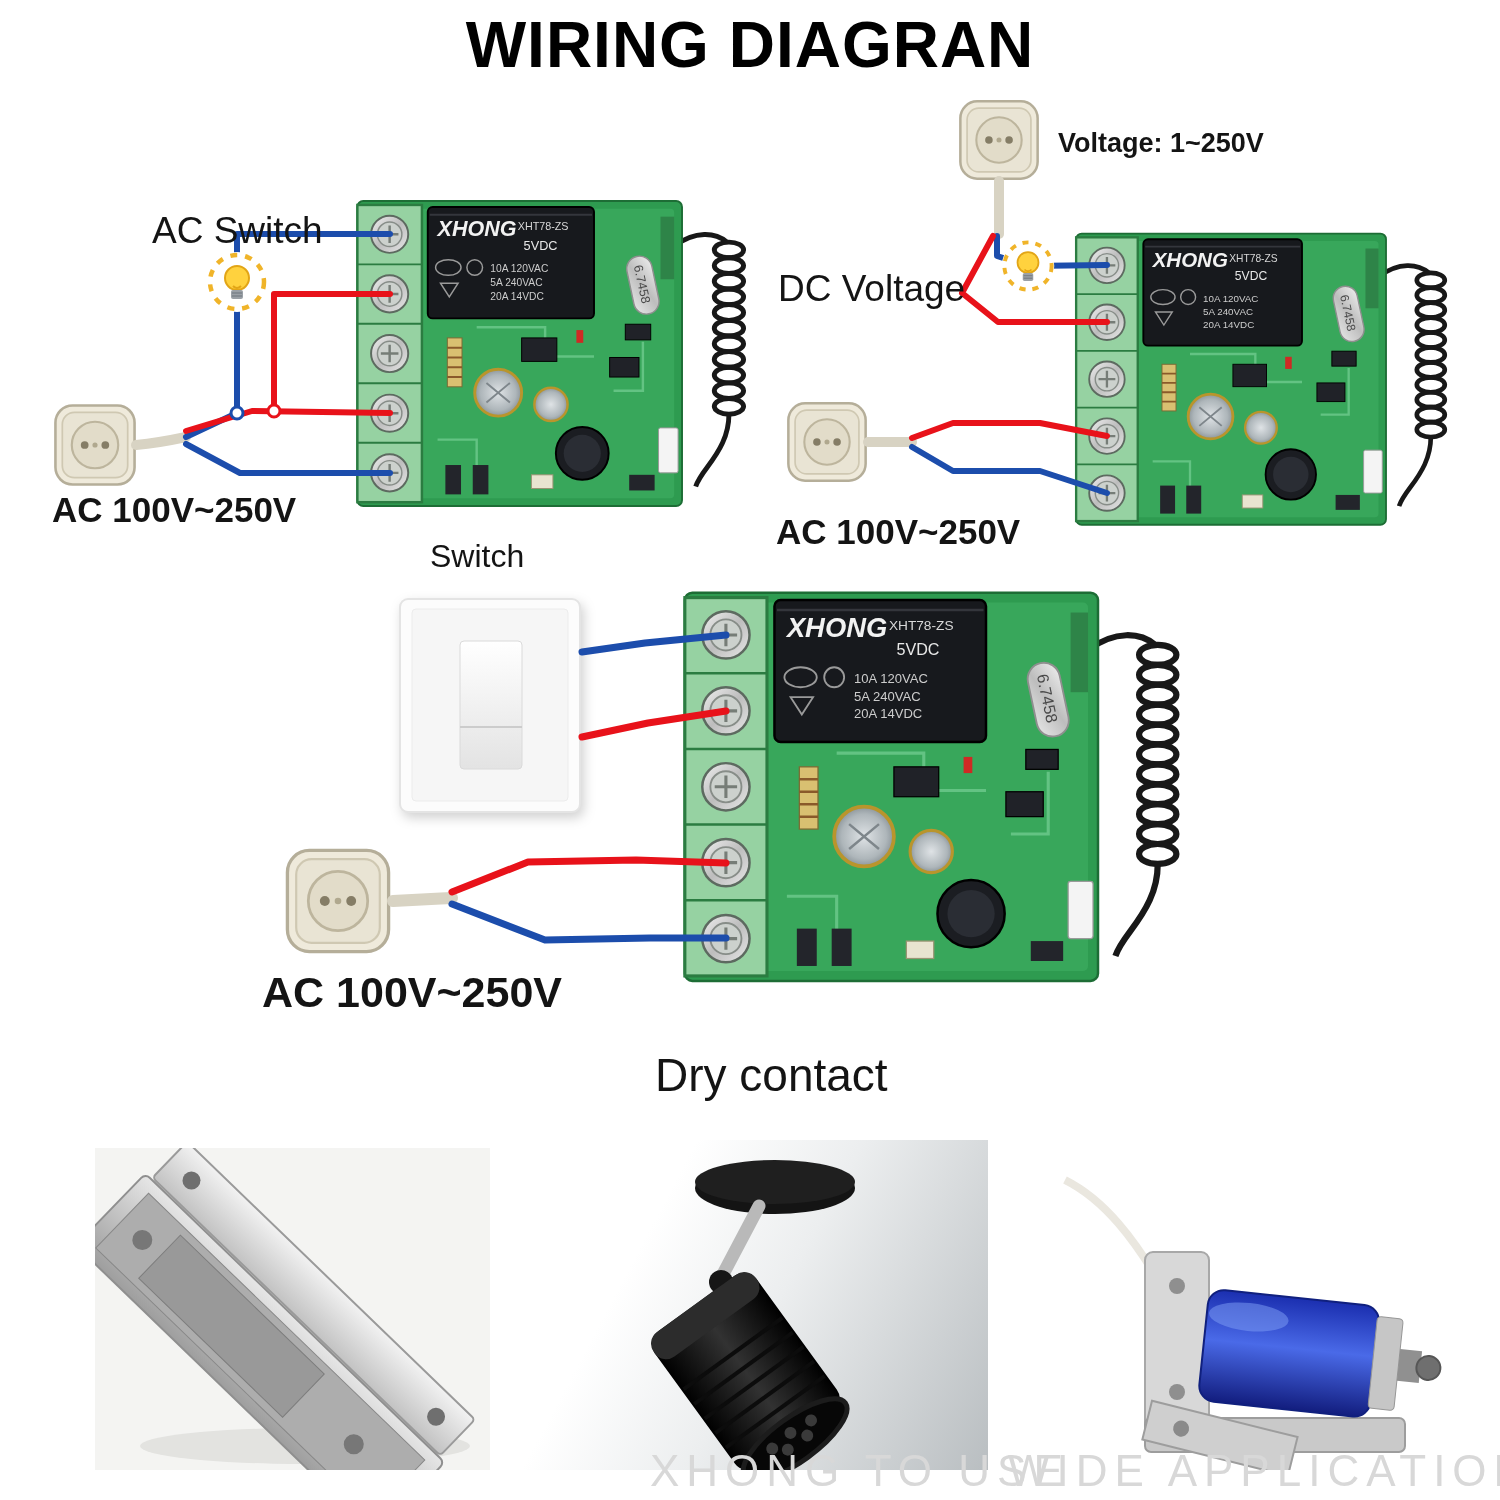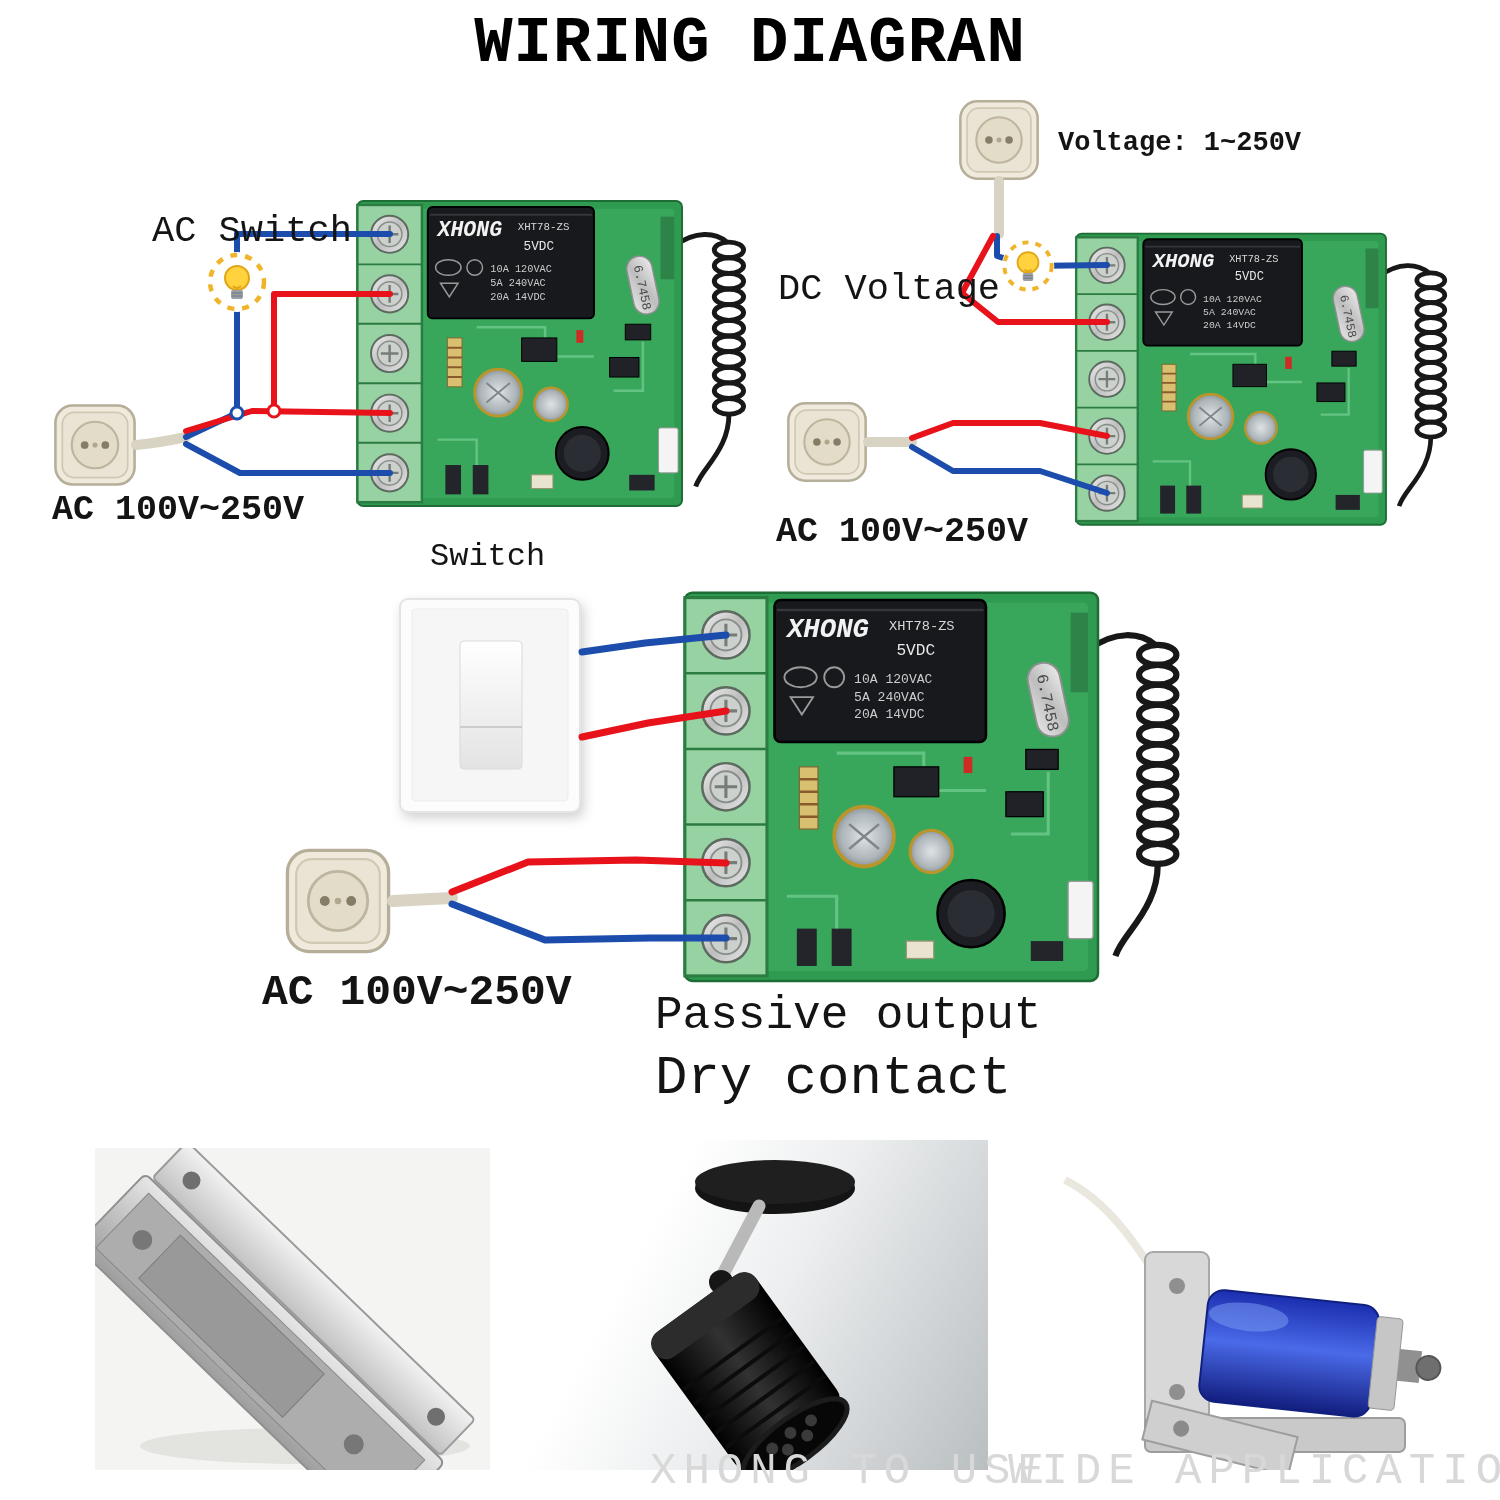--- a/index.html
+++ b/index.html
@@ -1,18 +1,18 @@
 <!DOCTYPE html>
 <html><head>
 <meta charset="utf-8">
 <style>
   * { margin:0; padding:0; box-sizing:border-box; }
   html,body { background:#ffffff; }
   body { width:1500px; height:1500px; font-family:"Liberation Sans", sans-serif; }
-  .canvas { position:relative; width:1500px; height:1500px; background:#ffffff; overflow:hidden;font-family:Liberation Mono, monospace; }
+  .canvas { position:relative; width:1500px; height:1500px; background:#ffffff; overflow:hidden; }
   .abs { position:absolute; }
   .title { top:8px; left:0; width:1500px; text-align:center; font-size:64px; font-weight:900; letter-spacing:1px; color:#000; z-index:6; }
   .lbl { color:#141414; white-space:nowrap; z-index:6; }
   .bold { font-weight:700; }
   .wires { left:0; top:0; z-index:4; pointer-events:none; }
   .module { z-index:2; }
   .plug { z-index:2; }
   .bulb { z-index:5; }
   .switch { z-index:2; filter:drop-shadow(3px 5px 6px rgba(0,0,0,0.18)); }
   .photo { z-index:1; overflow:hidden; }
@@ -376,22 +376,21 @@
     <line x1="62" y1="130" x2="124" y2="130" stroke="#cccccc" stroke-width="2"></line>
   </svg>
 
   <div class="abs lbl" style="left:152px;top:210px;font-size:37px;">AC Switch</div>
   <div class="abs lbl bold" style="left:52px;top:490px;font-size:35px;">AC 100V~250V</div>
   <div class="abs lbl bold" style="left:1058px;top:128px;font-size:27px;">Voltage: 1~250V</div>
   <div class="abs lbl" style="left:778px;top:268px;font-size:37px;">DC Voltage</div>
   <div class="abs lbl bold" style="left:776px;top:512px;font-size:35px;">AC 100V~250V</div>
   <div class="abs lbl" style="left:430px;top:538px;font-size:32px;">Switch</div>
   <div class="abs lbl bold" style="left:262px;top:968px;font-size:43px;">AC 100V~250V</div>
-  <div class="abs lbl" style="left:655px;top:990px;font-size:46px;">Passive output</div>
-  <div class="abs lbl" style="left:655px;top:1048px;font-size:54px;">Dry contact</div>
+  <div class="abs lbl" style="left:655px;top:1048px;font-size:46px;">Dry contact</div>
 
   <div class="abs photo photo-left" style="left:95px;top:1148px;width:395px;height:322px;">
     <svg width="395" height="322" viewBox="0 0 395 322">
       <defs>
         <linearGradient id="lockmet" x1="0" y1="0" x2="0" y2="1">
           <stop offset="0" stop-color="#f2f2f2"></stop>
             <stop offset="1" stop-color="#c2c2c2"></stop>
         </linearGradient>
         <linearGradient id="lockmet2" x1="0" y1="0" x2="0" y2="1">
           <stop offset="0" stop-color="#e6e6e6"></stop>

